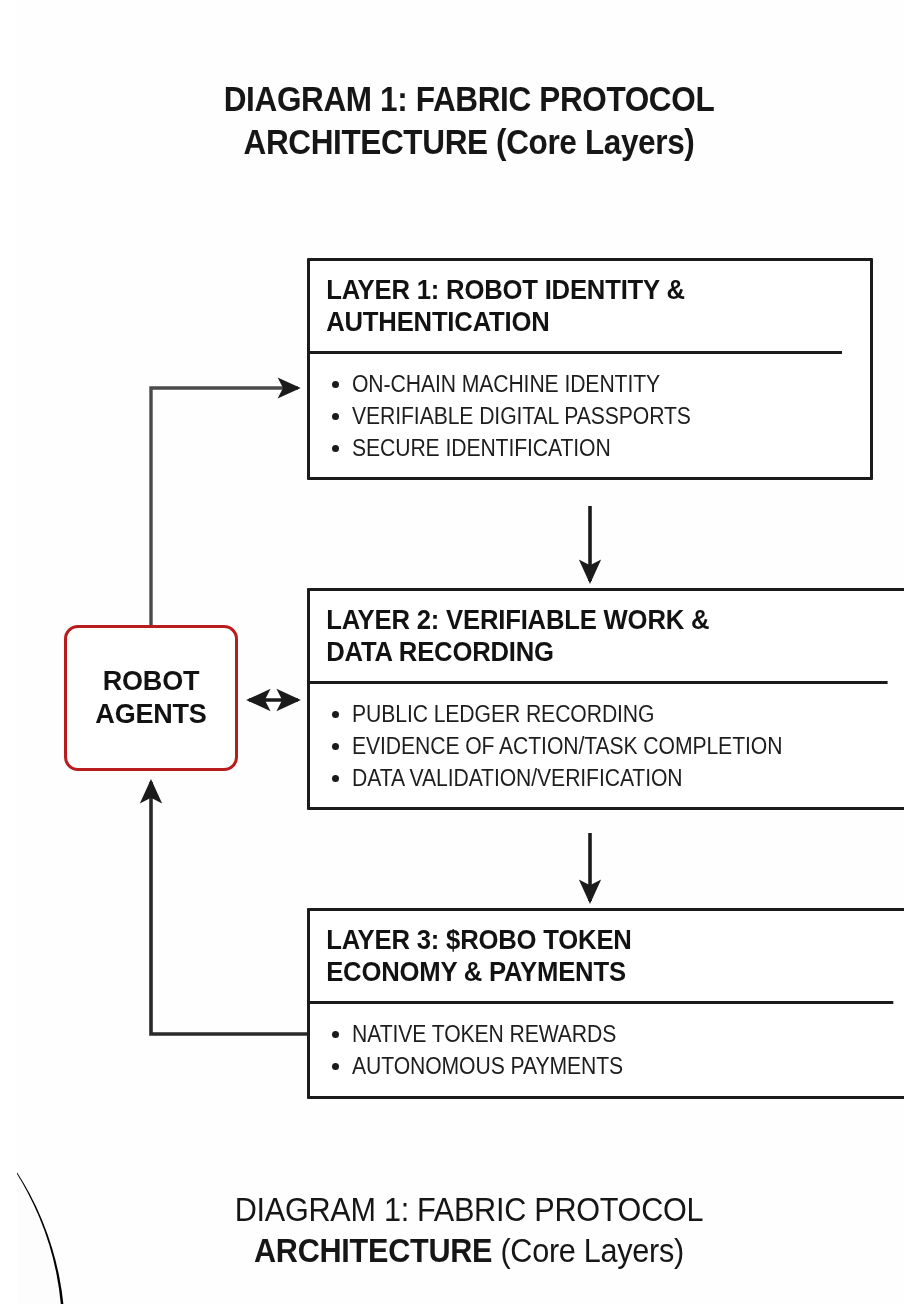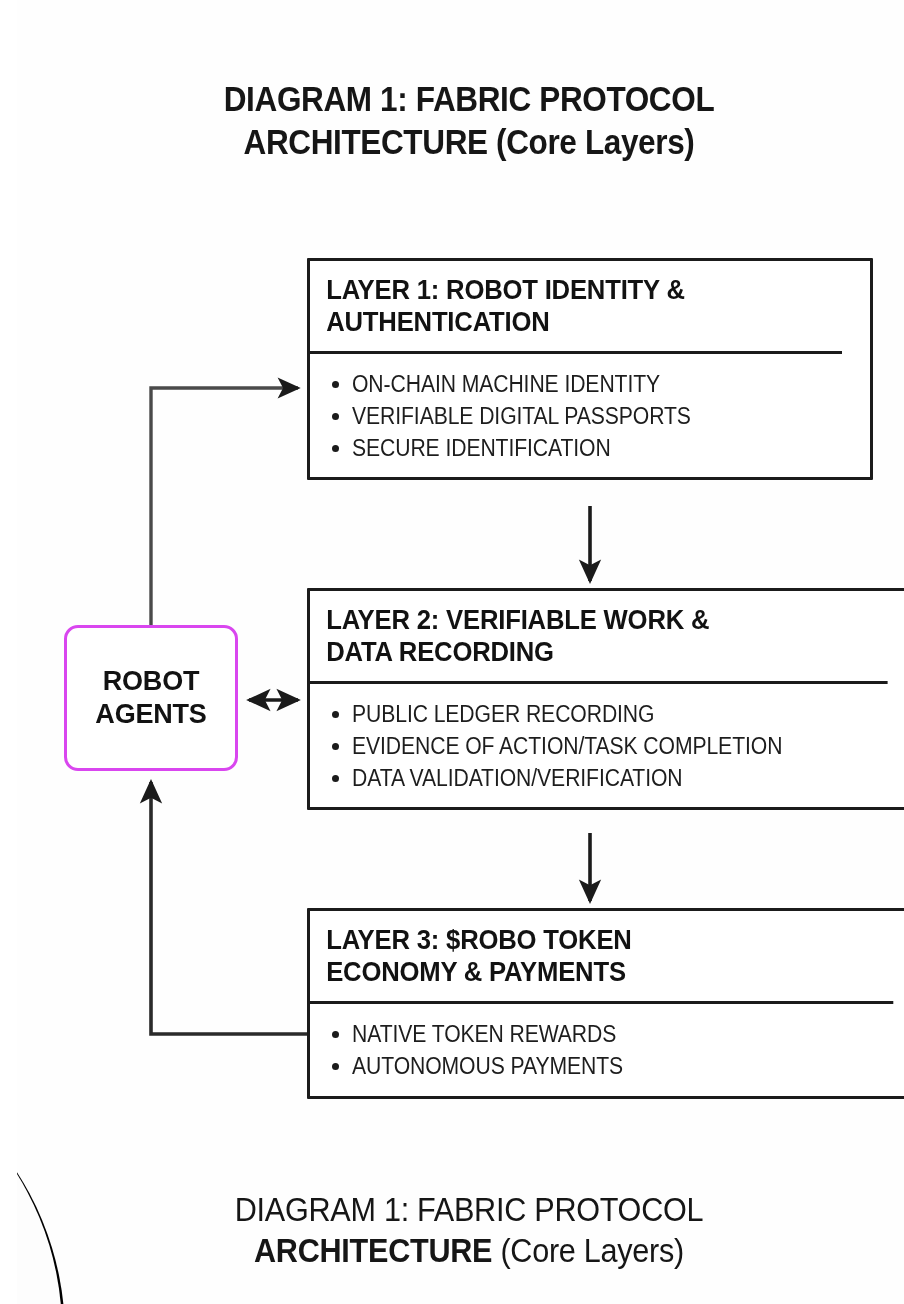--- a/index.html
+++ b/index.html
@@ -119,21 +119,21 @@
   #layer2 { left: 290px; top: 588px; width: 614px; }
   #layer3 { left: 290px; top: 908px; width: 620px; }
 
   
   #robot-agents {
     position: absolute;
     left: 47px;
     top: 625px;
     width: 174px;
     height: 146px;
-    border: 3px solid #d946ef;
+    border: 3px solid #b91c1c;
     border-radius: 14px;
     background: #ffffff;
     display: flex;
     align-items: center;
     justify-content: center;
     text-align: center;
     font-size: 27px;
     font-weight: 700;
     line-height: 1.22;
     letter-spacing: -0.2px;

